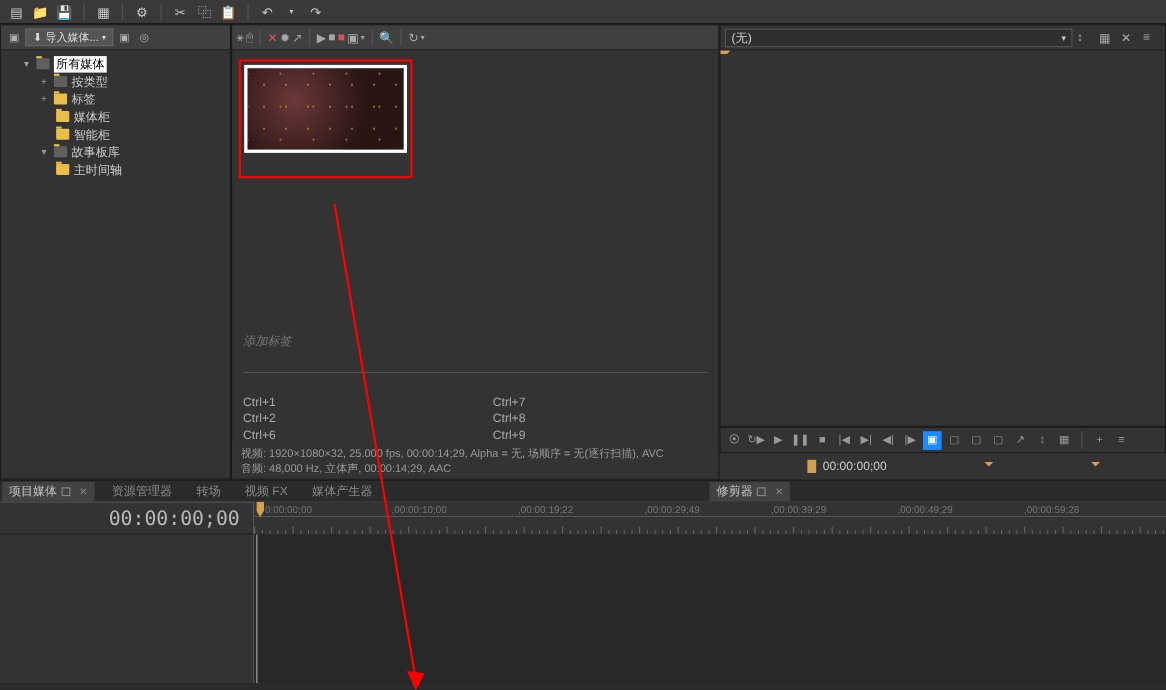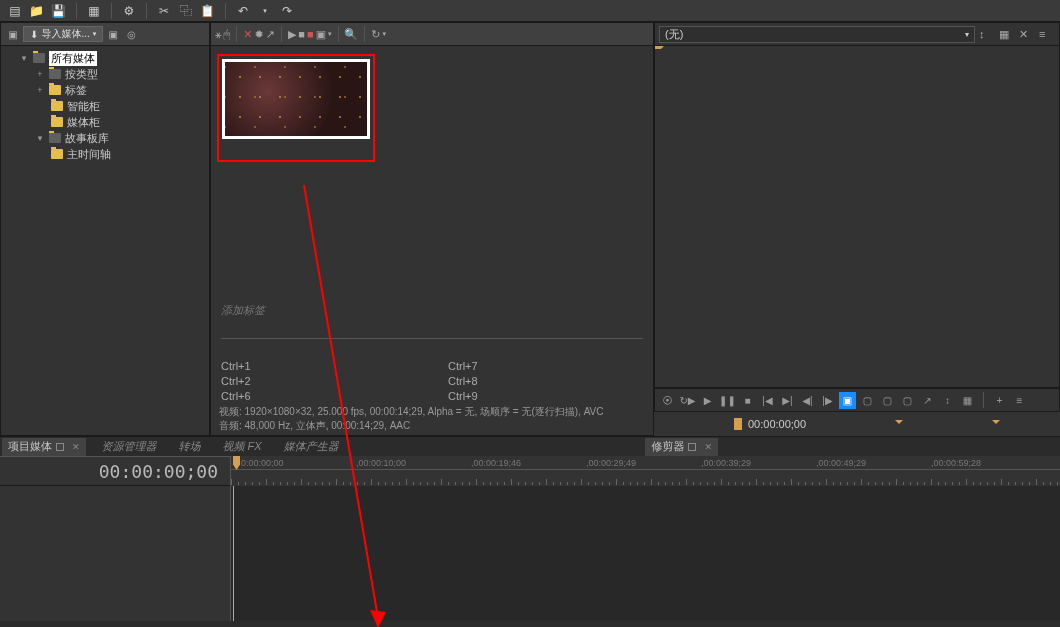--- a/index.html
+++ b/index.html
@@ -38,21 +38,21 @@
 .thumb-label { text-align:center; font-size:10px; color:#797979; padding:4px 0 2px; }
 .tags-row { position:absolute; bottom:96px; left:0; right:0; padding:0 10px; }
 .tags-label { font-style:italic; color:#777; font-size:11px; margin-bottom:20px; }
 .tags-hr { border:none; border-top:1px solid #555; }
 .shortcuts { position:absolute; bottom:30px; left:0; right:0; padding: 0 10px; display:flex;gap:32px; }
 .shortcuts .col { flex:1; color:#aaa; }
 .shortcuts .col div { height:15px; }
 .metadata { position:absolute; bottom:0; left:0; right:0; padding: 2px 8px; font-size:10px; color:#999; background:#333; }
 .tab-row { height:20px; background:#2b2b2b; display:flex; align-items:center; gap:10px; padding:0 2px; border-top:1px solid #1a1a1a; }
 .tab { background:#434343; padding:2px 6px; height:18px; display:flex; align-items:center; gap:4px; color:#c5c5c5; font-size:11px; }
-.tab.inactive { background:transparent; color:#888;font-style:italic; }
+.tab.inactive { background:transparent; color:#888; }
 .tab .x { font-size:9px; color:#888; margin-left:4px; }
 .tab .sq { width:8px; height:8px; border:1px solid #888; }
 .preview-top { height:24px; background:#333; border:1px solid #1a1a1a; display:flex; align-items:center; padding:0 4px; gap:4px; }
 .dropdown { flex:1; background:#2f2f2f; border:1px solid #555; height:17px; color:#ccc; padding:0 5px; display:flex; align-items:center; justify-content:space-between; }
 .preview-area { flex:1; background:#333; border:1px solid #1a1a1a; border-top:none; position:relative; }
 .preview-area::before { content:''; position:absolute; top:0; left:0; width:6px; height:6px; border-top:3px solid #d4a050; border-right:3px solid transparent; }
 .transport { height:24px; background:#333; border:1px solid #1a1a1a; display:flex; align-items:center; padding:0 4px; gap:3px; }
 .transport .tb { width:17px; height:17px; display:flex; align-items:center; justify-content:center; color:#999; font-size:10px; }
 .transport .tb.active { background:#1a8cff; color:#fff; }
 .timer-row { height:24px; background:#333; display:flex; align-items:center; padding:0 60px 0 80px; color:#ccc; gap:20px; justify-content:space-between; }
@@ -116,25 +116,25 @@
           <span class="folder-icon dark"></span>
           <span>按类型</span>
         </div>
       <div class="tree-item indent2">
           <span class="expand">+</span>
           <span class="folder-icon"></span>
           <span>标签</span>
         </div>
       <div class="tree-item indent3">
           <span class="folder-icon"></span>
-          <span>智能柜</span>
+          <span>媒体柜</span>
         </div>
       <div class="tree-item indent3">
           <span class="folder-icon"></span>
-          <span>媒体柜</span>
+          <span>智能柜</span>
         </div>
       <div class="tree-item indent2">
           <span class="expand">▾</span>
           <span class="folder-icon dark"></span>
           <span>故事板库</span>
         </div>
       <div class="tree-item indent3">
           <span class="folder-icon"></span>
           <span>主时间轴</span>
         </div>
@@ -261,21 +261,21 @@
   <div style="width:330px"></div>
 </div>
 
 <div class="timeline-header">
   <div class="tc">00:00:00;00</div>
   <div class="timeline-ruler">
     <div class="ruler-top">
       <span class="cursor"></span>
       <span class="ruler-tc" style="left:10px">0:00:00;00</span>
       <span class="ruler-tc" style="left:125px">,00:00:10;00</span>
-      <span class="ruler-tc" style="left:240px">,00:00:19;46</span>
+      <span class="ruler-tc" style="left:240px">,00:00:19;22</span>
       <span class="ruler-tc" style="left:355px">,00:00:29;49</span>
       <span class="ruler-tc" style="left:470px">,00:00:39;29</span>
       <span class="ruler-tc" style="left:585px">,00:00:49;29</span>
       <span class="ruler-tc" style="left:700px">,00:00:59;28</span>
     </div>
     <div class="ruler-bot" id="ruler-ticks">
         <div class="tick major" style="left: 0px;"></div>
         <div class="tick" style="left: 7px;"></div>
         <div class="tick" style="left: 14px;"></div>
         <div class="tick" style="left: 21px;"></div>

